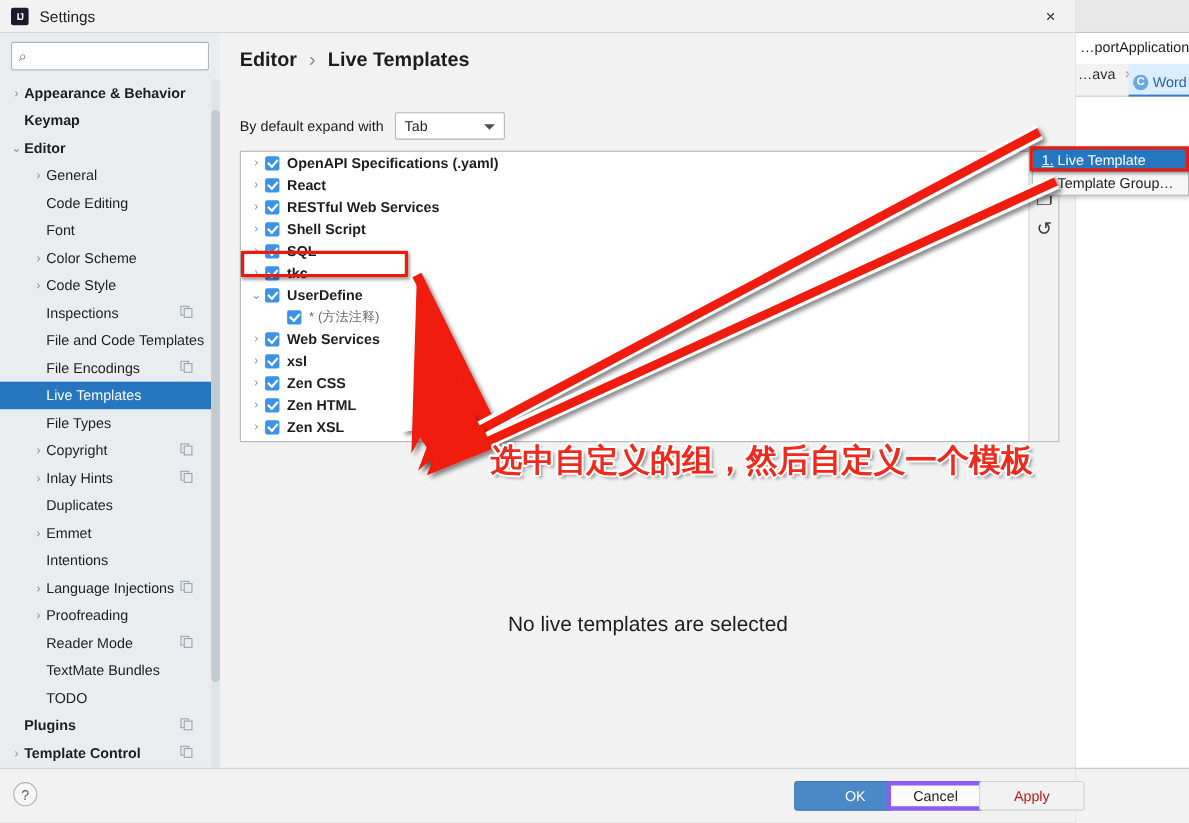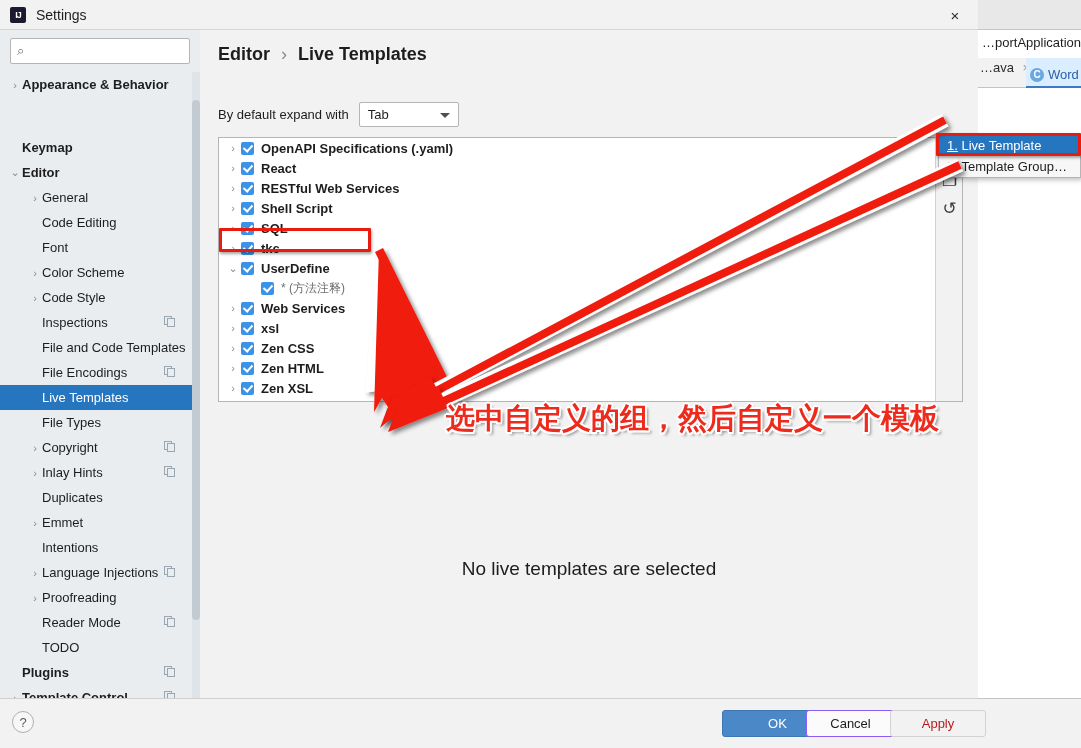--- a/index.html
+++ b/index.html
@@ -230,21 +230,21 @@
     border-radius: 3px; font-size: 13px;
     display: flex; align-items: center; justify-content: center;
     cursor: pointer; font-family: "Liberation Sans", sans-serif;
   }
   #ok-btn {
     left: 722px; width: 90px;
     background: #4a88c7; border: 1px solid #3d77b2; color: #ffffff; padding-left: 21px;
   }
   #cancel-btn {
     left: 806px; width: 89px;
-    background: #fbfbfb; border: 1px solid #8b5cf6; color: #1d1d1d;
+    background: #fbfbfb; border: 4px solid #8b5cf6; color: #1d1d1d;
   }
   #apply-btn {
     left: 890px; width: 96px;
     background: #f2f2f2; border: 1px solid #d2d2d2; color: #b91c1c;
     cursor: default;
   }
 
   
   #anno {
     position: absolute; left: 0; top: 0; width: 1081px; height: 748px;
@@ -318,21 +318,21 @@
       <div id="search-box">
         <span id="search-icon">⌕</span>
         <input id="search-input" type="text" placeholder="" style="">
       </div>
     </div>
     <div id="tree">
         <div class="tnode bold" style="padding-left: 8px;">
           <span class="chev">›</span>
           <span class="tlabel">Appearance &amp; Behavior</span>
         </div>
-        <div class="tnode bold" style="padding-left: 8px; margin-top: 38px;">
+        <div class="tnode bold" style="padding-left: 8px;">
           <span class="chev none">›</span>
           <span class="tlabel">Keymap</span>
         </div>
         <div class="tnode bold" style="padding-left: 8px;">
           <span class="chev">⌄</span>
           <span class="tlabel">Editor</span>
         </div>
         <div class="tnode" style="padding-left: 28px;">
           <span class="chev">›</span>
           <span class="tlabel">General</span>
@@ -421,20 +421,24 @@
           <span class="chev">›</span>
           <span class="tlabel">Proofreading</span>
         </div>
         <div class="tnode" style="padding-left: 28px;">
           <span class="chev none">›</span>
           <span class="tlabel">Reader Mode</span>
           <span class="sync-icon">
             <i class="b1"></i>
             <i class="b2"></i>
           </span>
+        </div>
+        <div class="tnode" style="padding-left: 28px;">
+          <span class="chev none">›</span>
+          <span class="tlabel">TextMate Bundles</span>
         </div>
         <div class="tnode" style="padding-left: 28px;">
           <span class="chev none">›</span>
           <span class="tlabel">TODO</span>
         </div>
         <div class="tnode bold" style="padding-left: 8px;">
           <span class="chev none">›</span>
           <span class="tlabel">Plugins</span>
           <span class="sync-icon">
             <i class="b1"></i>

